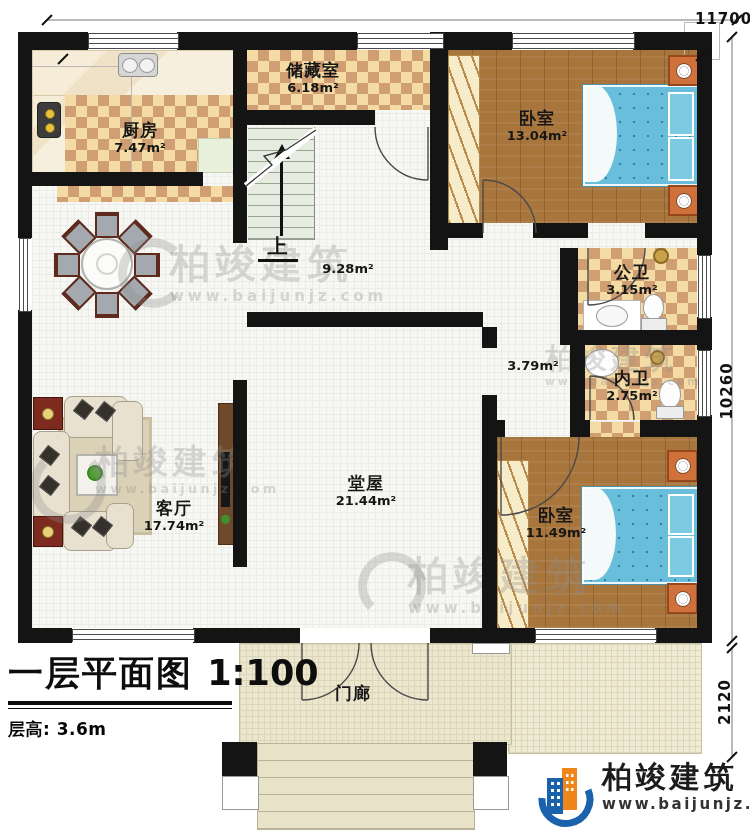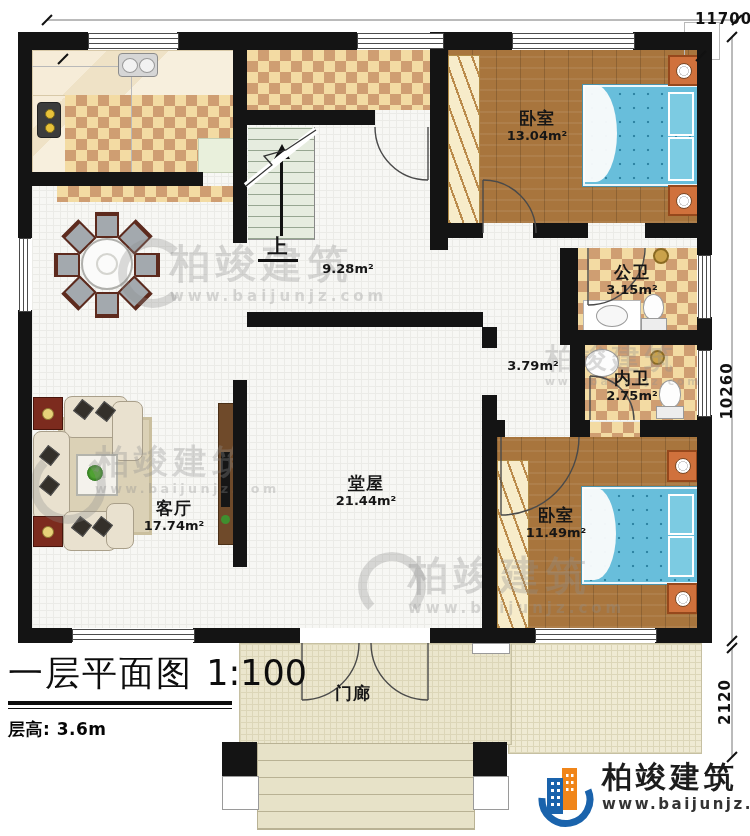--- a/index.html
+++ b/index.html
@@ -43,21 +43,21 @@
   .cushion{position:absolute;background:#34302a;z-index:13;transform:rotate(38deg);border:1px solid #555;}
   .sidetable{position:absolute;background:#7c2b1e;border:1px solid #48140b;z-index:12;}
   .sidetable .dot{position:absolute;left:50%;top:50%;width:10px;height:10px;margin:-6px 0 0 -6px;border-radius:50%;background:#e7d27a;border:1px solid #8c7430;}
   .watermark{position:absolute;color:#8f8f8f;opacity:.32;font-weight:700;text-align:left;z-index:22;pointer-events:none;white-space:nowrap;}
   .watermark .big{font-size:40px;letter-spacing:6px;}
   .watermark .sml{font-size:15px;letter-spacing:4px;margin-top:-4px;}
   .wring{position:absolute;border:9px solid rgba(140,140,140,.30);border-radius:50%;z-index:22;pointer-events:none;}
   svg.overlay{position:absolute;left:0;top:0;z-index:34;}
   
   #titleblock{position:absolute;left:8px;top:650px;z-index:50;color:#0d0d0d;}
-  #titlemain{font-size:35px;font-weight:400;letter-spacing:2px;}
+  #titlemain{font-size:35px;font-weight:700;letter-spacing:2px;}
   #titlerule{width:224px;height:4px;background:#0d0d0d;margin-top:4px;}
   #titlerule2{width:224px;height:1px;background:#0d0d0d;margin-top:3px;}
   .statline{font-size:17px;font-weight:600;margin-top:9px;letter-spacing:0.5px;color:#050505;}
   
   #logo{position:absolute;left:532px;top:762px;z-index:50;display:flex;align-items:flex-start;}
   #logotext .cn{font-size:30px;font-weight:900;color:#1c1c1c;letter-spacing:4px;line-height:1;}
   #logotext .url{font-size:15px;font-weight:700;color:#333;letter-spacing:2.5px;margin-top:3px;}
 </style>
 </head>
 <body>
@@ -255,20 +255,28 @@
   <div class="tick" style="left:725px;top:756px;"></div>
   <div class="tick" style="left:56px;top:58px;"></div>
   <div class="tick" style="left:694px;top:55px;"></div>
   <div class="extbox" style="left:22px;top:66px;width:108px;height:112px;"></div>
   <div class="extbox" style="left:684px;top:22px;width:34px;height:36px;"></div>
 
   <div class="dimtxt" style="left:695px;top:10px;">11700</div>
   <div class="dimtxt" style="left:687px;top:382px;width:80px;text-align:center;transform:rotate(-90deg);">10260</div>
   <div class="dimtxt" style="left:685px;top:693px;width:80px;text-align:center;transform:rotate(-90deg);">2120</div>
 
+  <div class="lbl" style="left:85px;top:120px;">
+    <div class="nm">厨房</div>
+    <div class="ar">7.47m²</div>
+  </div>
+  <div class="lbl" style="left:258px;top:60px;">
+    <div class="nm">储藏室</div>
+    <div class="ar">6.18m²</div>
+  </div>
   <div class="lbl" style="left:482px;top:108px;">
     <div class="nm">卧室</div>
     <div class="ar">13.04m²</div>
   </div>
   <div class="lbl" style="left:577px;top:262px;">
     <div class="nm">公卫</div>
     <div class="ar">3.15m²</div>
   </div>
   <div class="lbl" style="left:577px;top:368px;">
     <div class="nm">内卫</div>

